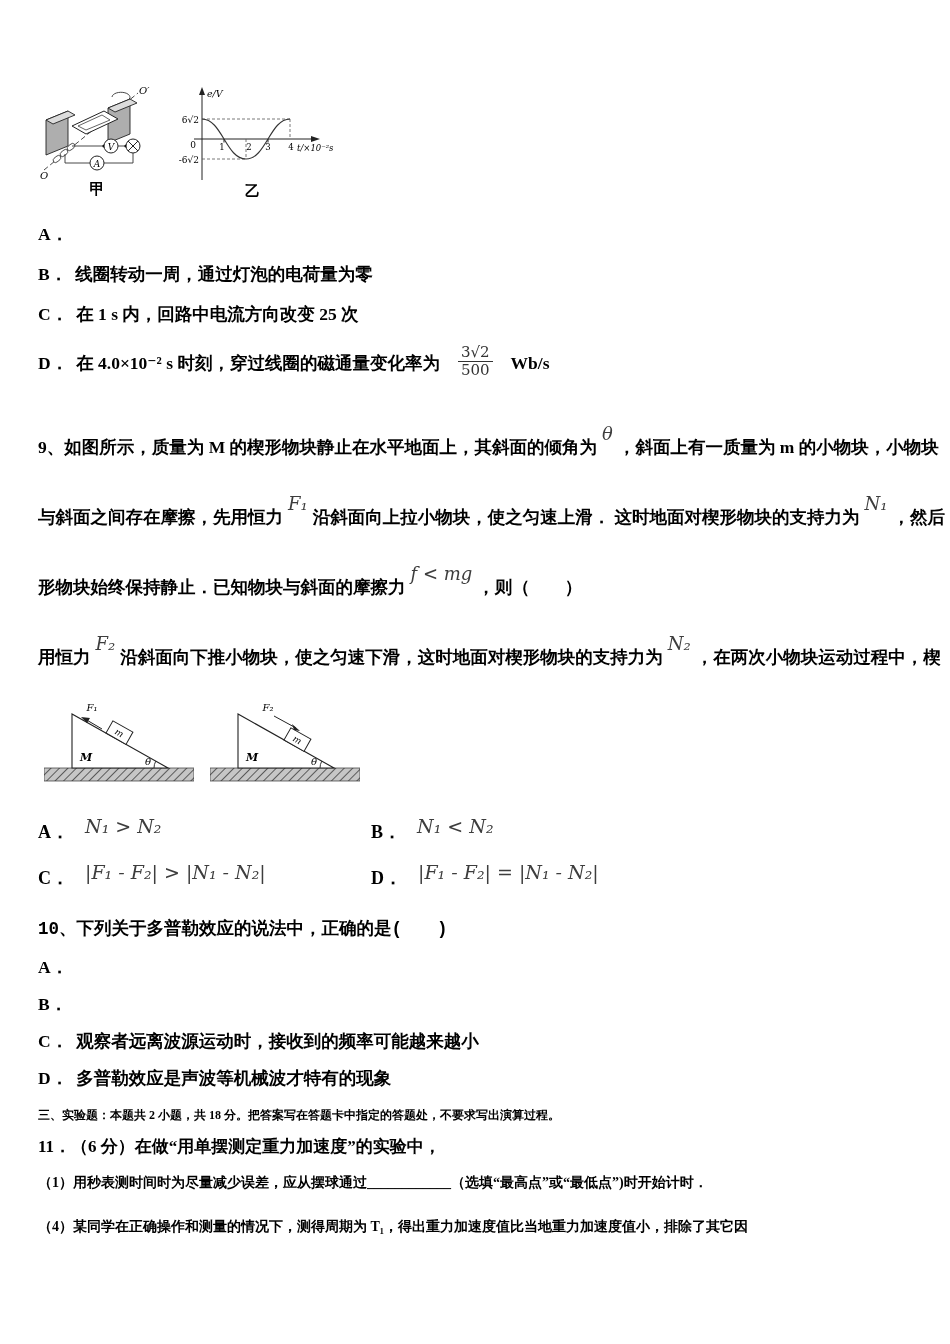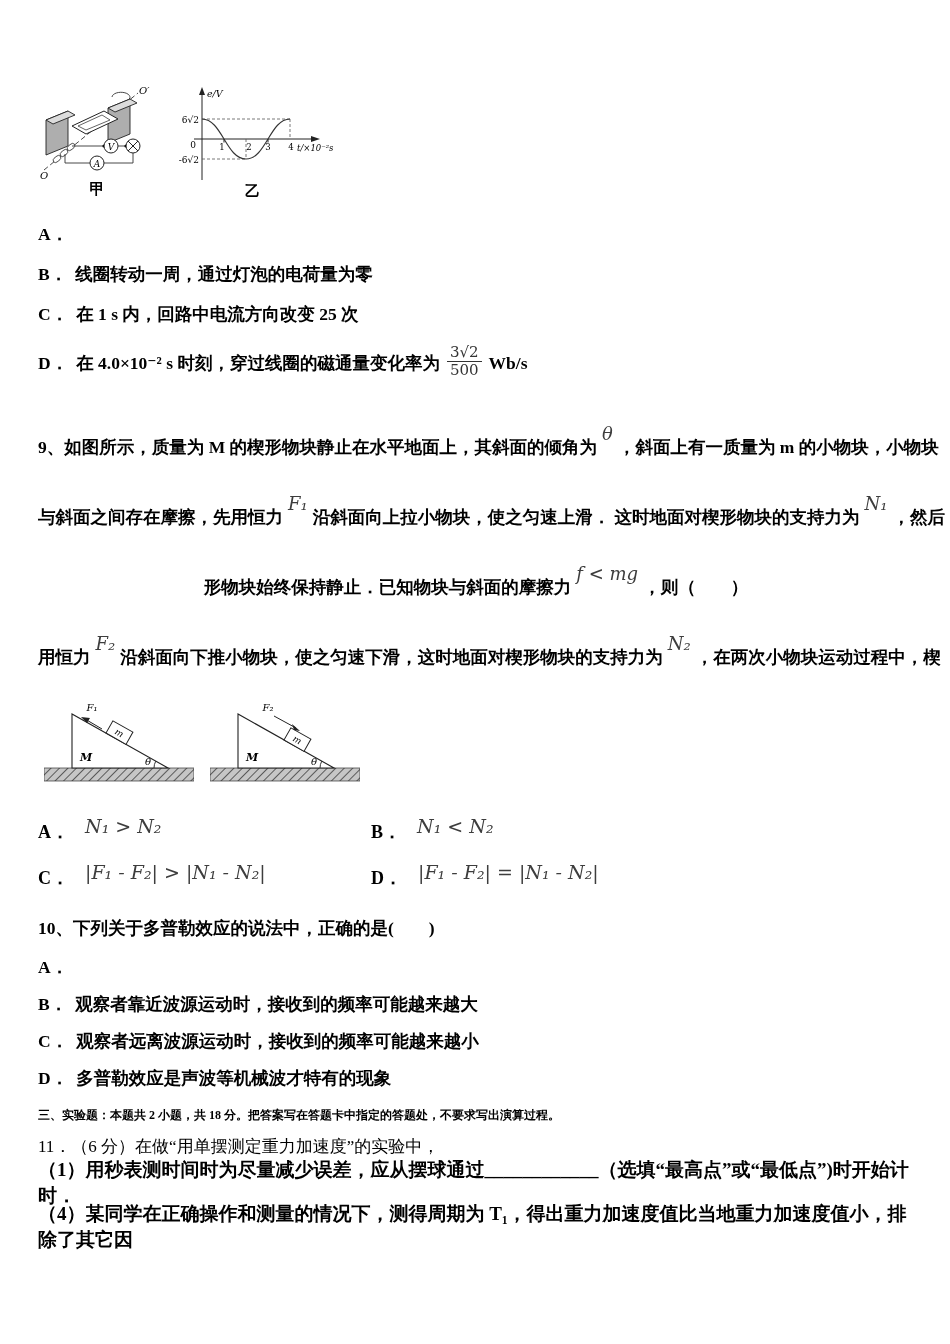--- a/index.html
+++ b/index.html
@@ -13,47 +13,47 @@
   .figcap{font-size:15px;font-weight:bold;margin-top:0;line-height:14px;}
   svg text{font-family:"DejaVu Serif",serif;}
   .svgmath{font-style:italic;}
 
   
   .optrow{display:flex;align-items:center;min-height:40px;font-weight:bold;font-size:17.5px;white-space:nowrap;}
   .optrow .olbl{margin-right:8px;}
   .optrow10{min-height:37px;}
 
   .frac{display:inline-flex;flex-direction:column;align-items:center;font-weight:normal;
-        color:#333;font-size:15px;line-height:1.12;margin:0 7px;position:relative;top:-2px;
+        color:#333;font-size:15px;line-height:1.12;margin:0 18px;position:relative;top:-2px;
         font-family:"DejaVu Serif",serif;}
   .frac .num{border-bottom:1.4px solid #333;padding:0 3px;}
 
   
-  .q9block{margin-top:20px;text-align:center;}
+  .q9block{margin-top:20px;}
   .q9line{height:70px;line-height:70px;font-weight:bold;font-size:17.5px;white-space:nowrap;}
   .imath{font-family:"DejaVu Serif",serif;font-style:italic;font-weight:normal;color:#3d3d3d;
          font-size:18px;position:relative;top:-13px;margin:0 5px;display:inline-block;line-height:normal;}
 
   
   .wedgerow{display:flex;gap:16px;margin:6px 0 0 6px;height:92px;}
 
   
   .q9opts{display:grid;grid-template-columns:333px auto;row-gap:22px;margin-top:30px;}
   .q9opt{display:flex;align-items:flex-end;}
   .q9opt .olbl{font-weight:bold;font-size:18px;}
   .omath{font-family:"DejaVu Serif",serif;font-style:italic;font-weight:normal;color:#3d3d3d;
          font-size:19px;position:relative;top:-7px;margin-left:16px;white-space:nowrap;text-align:right;}
 
   
-  .q10stem{margin-top:18px;font-weight:bold;font-size:17.5px;height:40px;display:flex;align-items:center;}
+  .q10stem{margin-top:18px;font-weight:bold;font-size:17.5px;height:40px;display:flex;align-items:center;font-family:Liberation Mono, monospace;}
 
   
   .secline{font-weight:bold;font-size:12px;height:30px;display:flex;align-items:center;margin-top:4px;}
-  .q11line{font-weight:normal;font-size:17px;height:33px;display:flex;align-items:center;}
-  .q11part{font-weight:bold;font-size:19px;height:40px;display:flex;align-items:center;}
+  .q11line{font-weight:bold;font-size:17px;height:33px;display:flex;align-items:center;}
+  .q11part{font-weight:bold;font-size:14px;height:40px;display:flex;align-items:center;}
   .q11wide{height:47px;}
 </style>
 </head>
 <body>
 
 <div class="page">
   <div class="content">
 
     <div class="figrow1">
 
@@ -228,21 +228,20 @@
       </div>
     </div>
 
     <div class="q10stem">10、下列关于多普勒效应的说法中，正确的是(　　)</div>
     <div>
       <div class="optrow optrow10">
         <span class="olbl">A．</span>
       </div>
       <div class="optrow optrow10">
         <span class="olbl">B．</span>
-        <span>观察者靠近波源运动时，接收到的频率可能越来越大</span>
       </div>
       <div class="optrow optrow10">
         <span class="olbl">C．</span>
         <span>观察者远离波源运动时，接收到的频率可能越来越小</span>
       </div>
       <div class="optrow optrow10">
         <span class="olbl">D．</span>
         <span>多普勒效应是声波等机械波才特有的现象</span>
       </div>
     </div>

